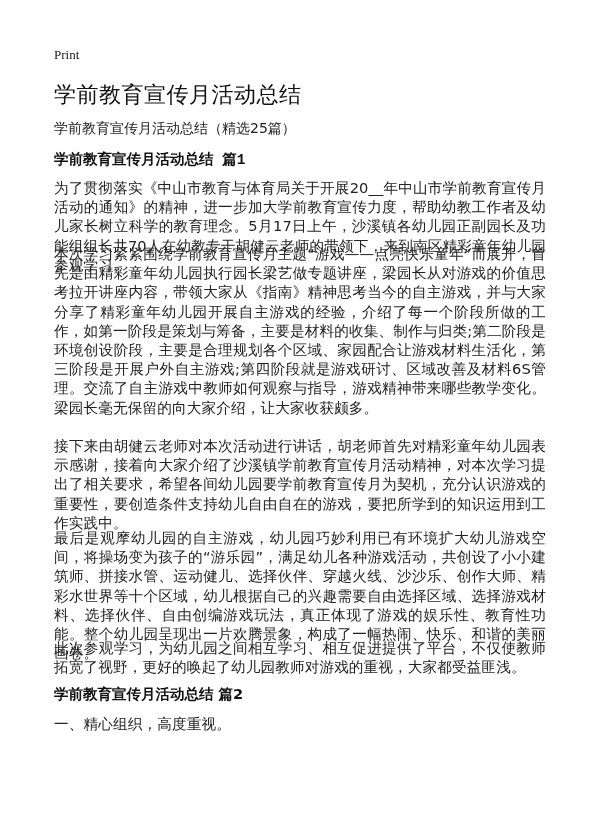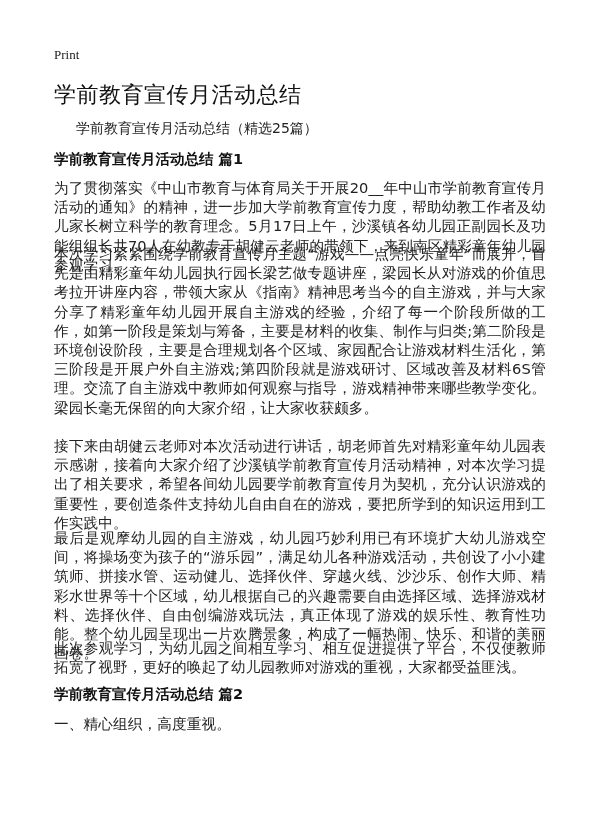--- a/index.html
+++ b/index.html
@@ -41,21 +41,20 @@
     letter-spacing: 0.5px;
     color: #111;
     margin: 0;
   }
   .doc-subtitle {
     position: absolute;
     left: 0;
     top: 120px;
     font-size: 14px;
     color: #222;
-    margin-left: 22px;
   }
   .section-heading {
     position: absolute;
     left: 0;
     font-size: 14.5px;
     font-weight: bold;
     color: #111;
     margin: 0;
   }
   .para {
@@ -74,21 +73,21 @@
 <body>
 
 <div class="page">
 
   <div class="print-label">Print</div>
 
   <h1 class="doc-title">学前教育宣传月活动总结</h1>
 
   <div class="doc-subtitle">学前教育宣传月活动总结（精选25篇）</div>
 
-  <h2 class="section-heading" style="top:150px;">学前教育宣传月活动总结 篇1</h2>
+  <h2 class="section-heading" style="top:150px;font-family:Liberation Mono, monospace;">学前教育宣传月活动总结 篇1</h2>
 
   <p class="para" style="top:178px;">为了贯彻落实《中山市教育与体育局关于开展20__年中山市学前教育宣传月活动的通知》的精神，进一步加大学前教育宣传力度，帮助幼教工作者及幼儿家长树立科学的教育理念。5月17日上午，沙溪镇各幼儿园正副园长及功能组组长共70人在幼教专干胡健云老师的带领下，来到南区精彩童年幼儿园参观学习。</p>
 
   <p class="para" style="top:244px;">本次学习紧紧围绕学前教育宣传月主题“游戏——点亮快乐童年”而展开，首先是由精彩童年幼儿园执行园长梁艺做专题讲座，梁园长从对游戏的价值思考拉开讲座内容，带领大家从《指南》精神思考当今的自主游戏，并与大家分享了精彩童年幼儿园开展自主游戏的经验，介绍了每一个阶段所做的工作，如第一阶段是策划与筹备，主要是材料的收集、制作与归类;第二阶段是环境创设阶段，主要是合理规划各个区域、家园配合让游戏材料生活化，第三阶段是开展户外自主游戏;第四阶段就是游戏研讨、区域改善及材料6S管理。交流了自主游戏中教师如何观察与指导，游戏精神带来哪些教学变化。梁园长毫无保留的向大家介绍，让大家收获颇多。</p>
 
   <p class="para" style="top:438px;font-family:Liberation Mono, monospace;">接下来由胡健云老师对本次活动进行讲话，胡老师首先对精彩童年幼儿园表示感谢，接着向大家介绍了沙溪镇学前教育宣传月活动精神，对本次学习提出了相关要求，希望各间幼儿园要学前教育宣传月为契机，充分认识游戏的重要性，要创造条件支持幼儿自由自在的游戏，要把所学到的知识运用到工作实践中。</p>
 
   <p class="para" style="top:528px;">最后是观摩幼儿园的自主游戏，幼儿园巧妙利用已有环境扩大幼儿游戏空间，将操场变为孩子的“游乐园”，满足幼儿各种游戏活动，共创设了小小建筑师、拼接水管、运动健儿、选择伙伴、穿越火线、沙沙乐、创作大师、精彩水世界等十个区域，幼儿根据自己的兴趣需要自由选择区域、选择游戏材料、选择伙伴、自由创编游戏玩法，真正体现了游戏的娱乐性、教育性功能。整个幼儿园呈现出一片欢腾景象，构成了一幅热闹、快乐、和谐的美丽画卷。</p>
 
   <p class="para" style="top:638px;">此次参观学习，为幼儿园之间相互学习、相互促进提供了平台，不仅使教师拓宽了视野，更好的唤起了幼儿园教师对游戏的重视，大家都受益匪浅。</p>

